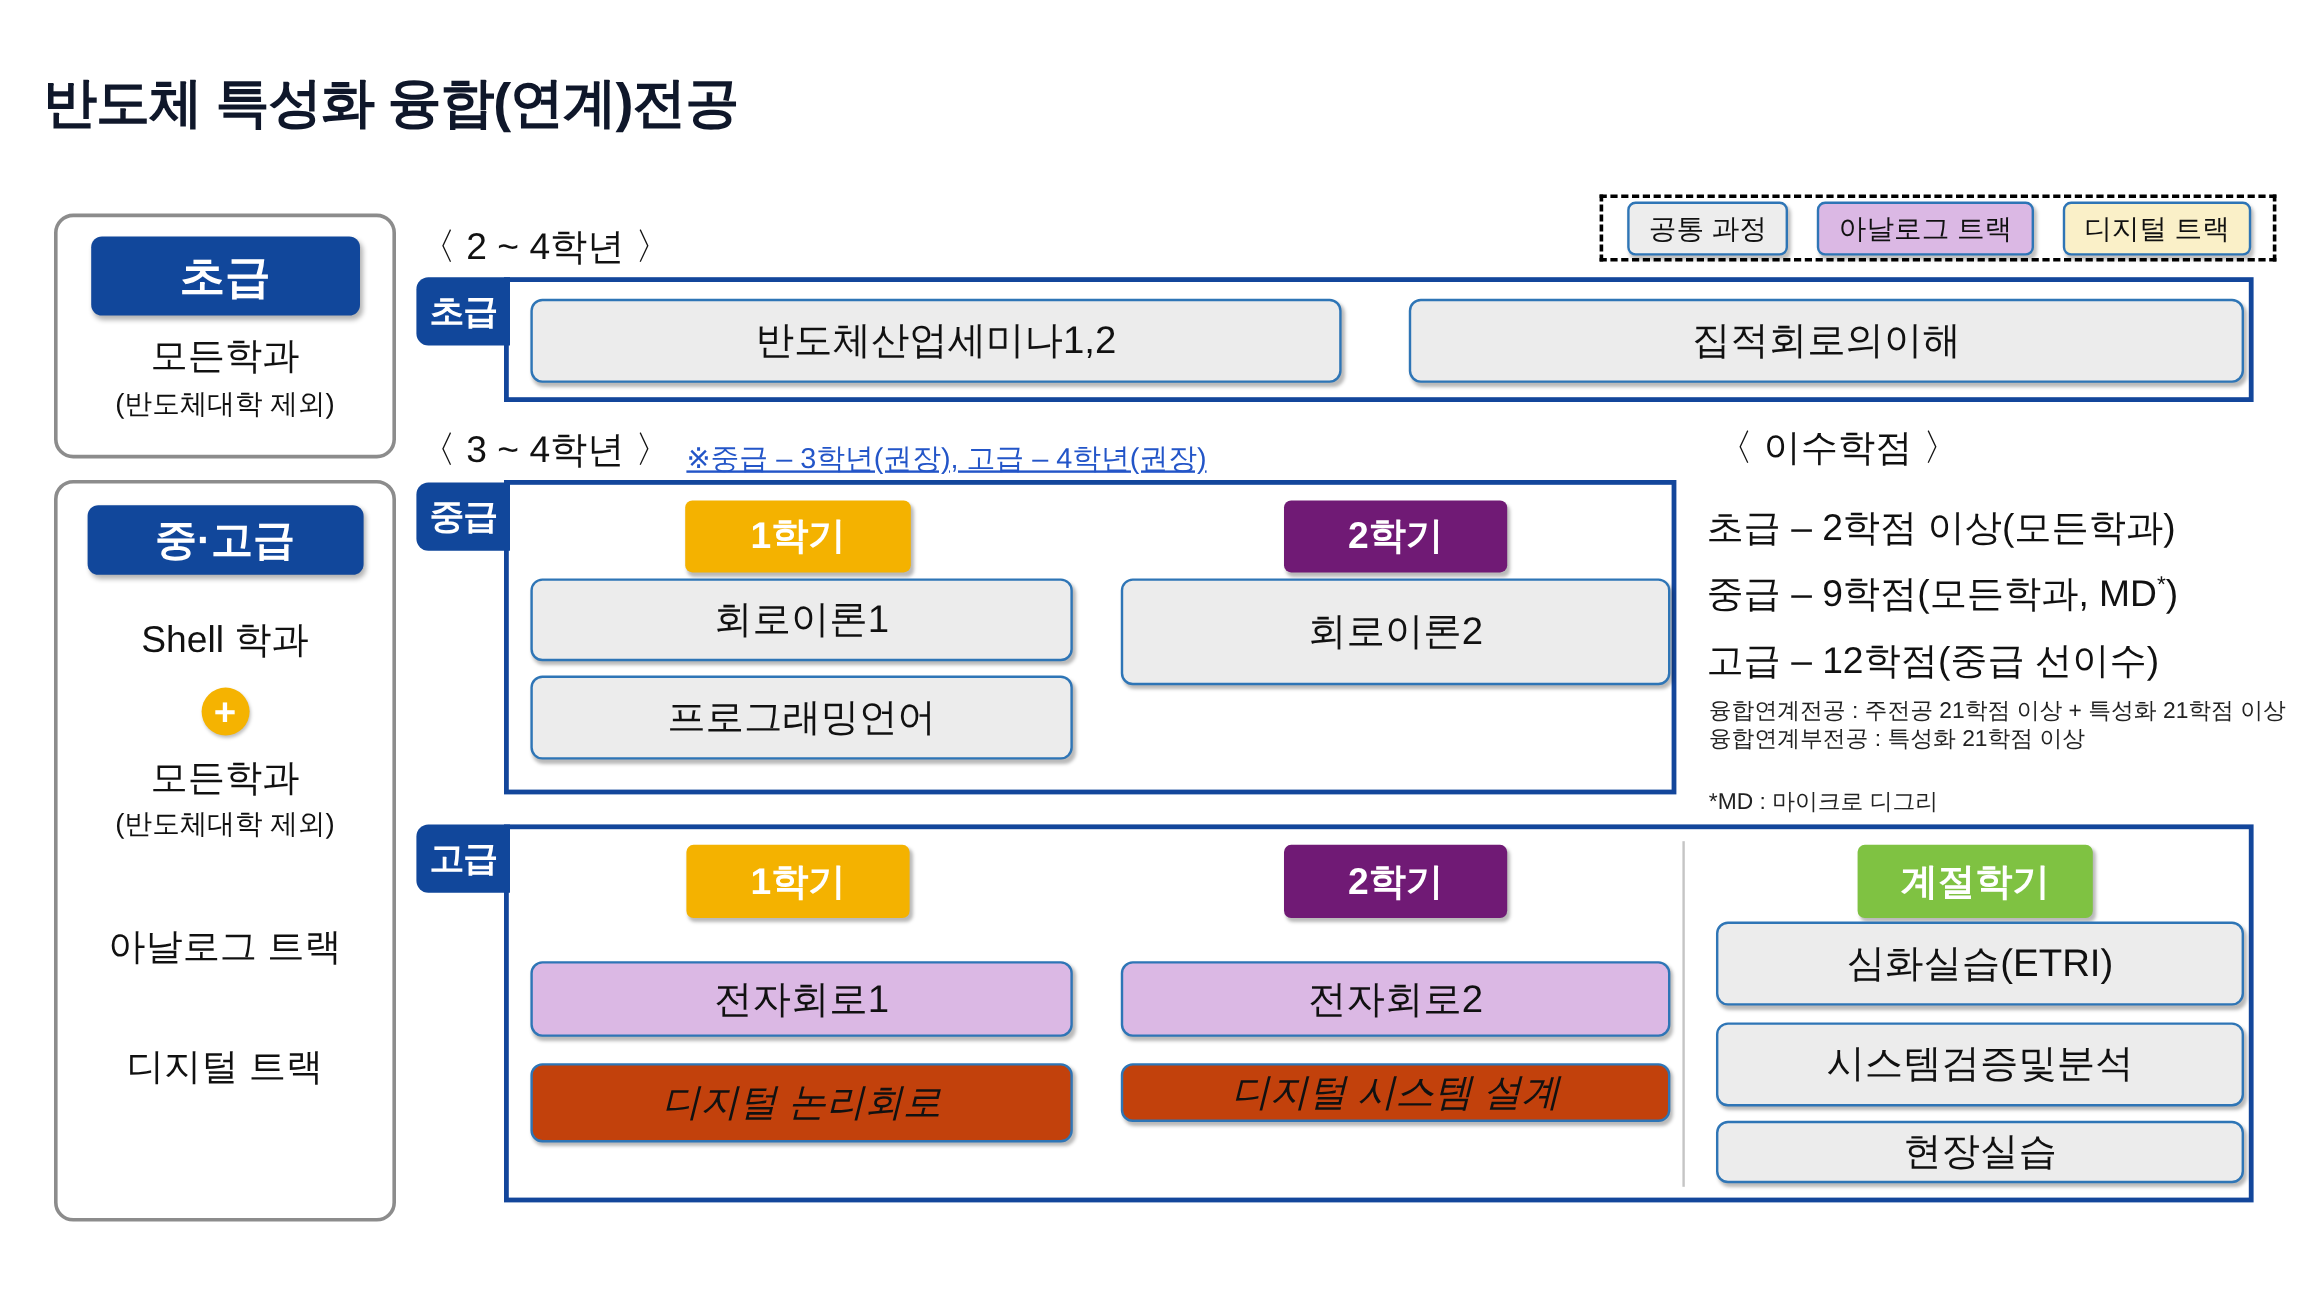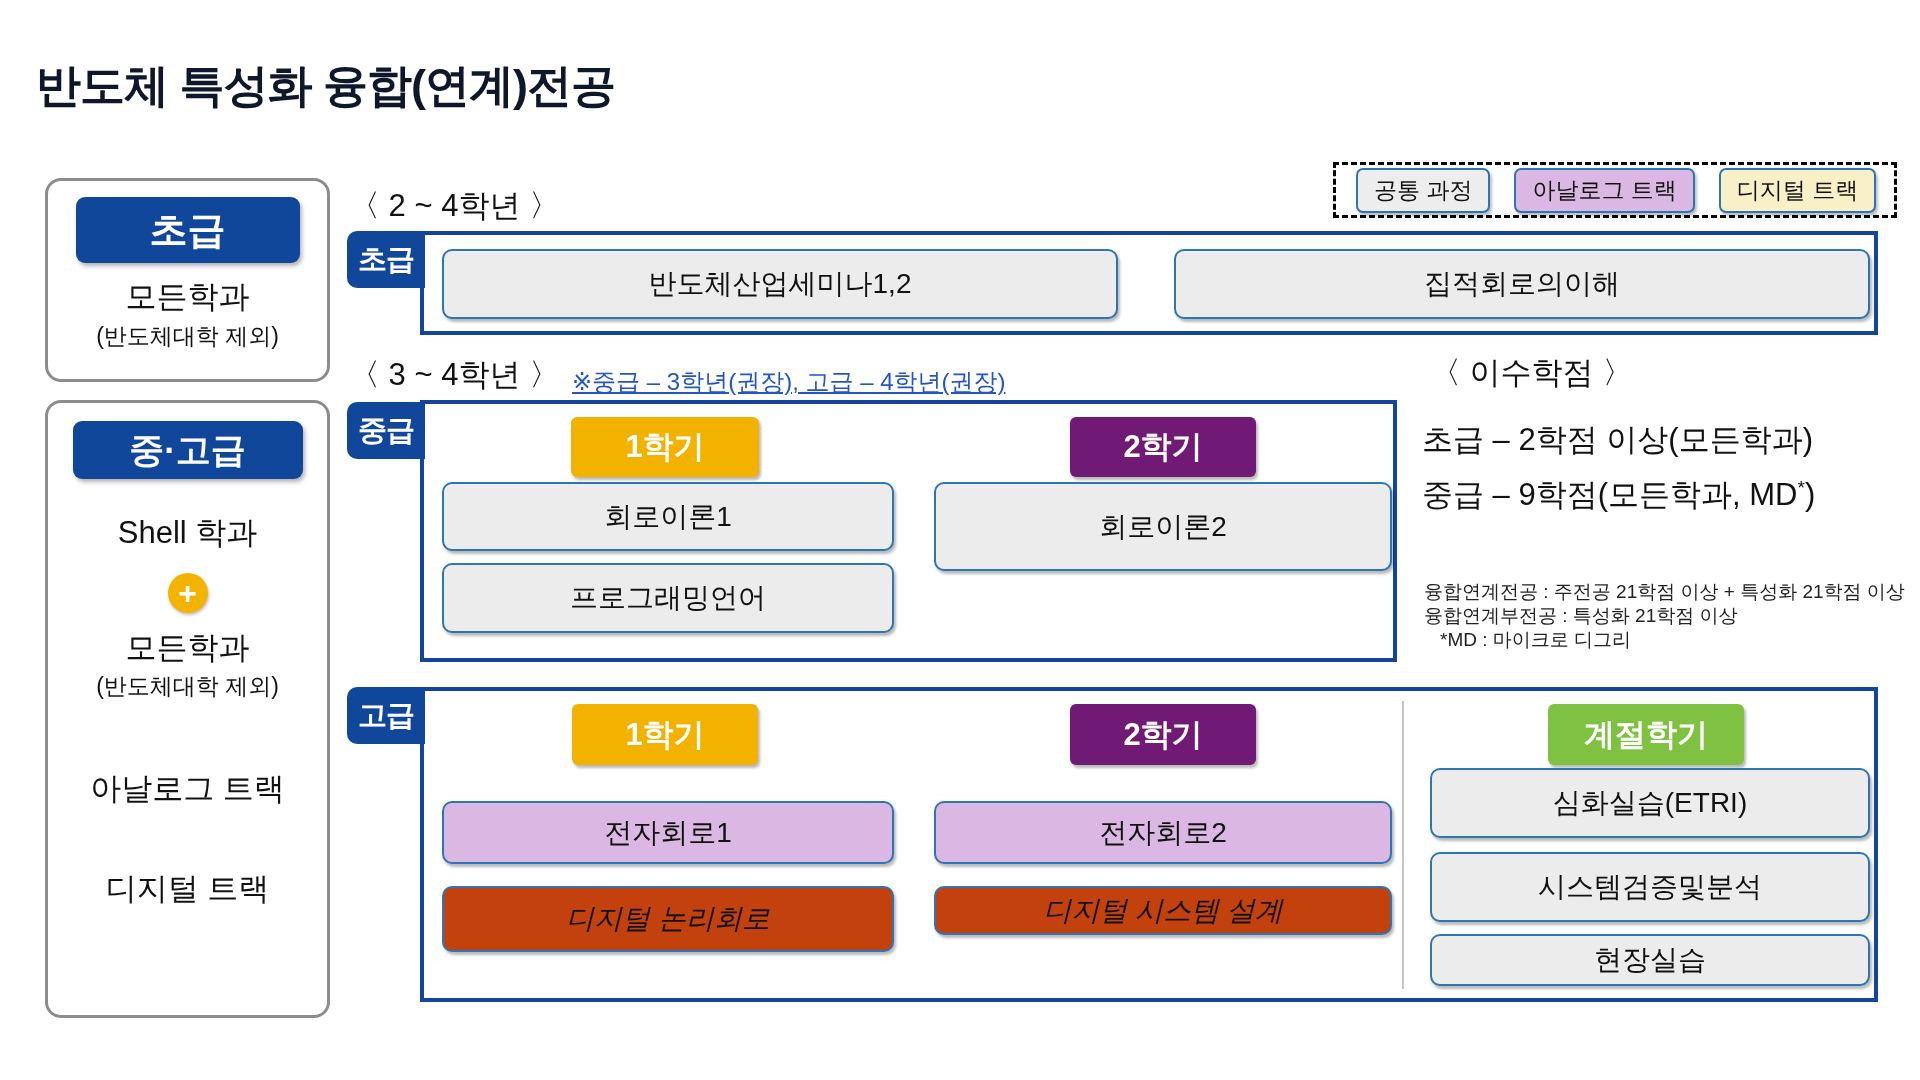--- a/index.html
+++ b/index.html
@@ -55,21 +55,21 @@
   .row2{left:420px;top:400px;width:977px;height:262px;}
   .row3{left:420px;top:687px;width:1458px;height:315px;}
   .tab{background:#11479B;color:#fff;font-weight:bold;font-size:29px;letter-spacing:-1px;
     width:78px;height:57px;border-radius:10px 0 0 10px;display:flex;align-items:center;justify-content:center;z-index:2;}
   .tab1{left:347px;top:231px;}
   .tab2{left:347px;top:402px;}
   .tab3{left:347px;top:687px;}
 
   
   .course{background:#ECECEC;border:2px solid #2E75B6;border-radius:10px;
-    display:flex;align-items:center;justify-content:center;font-size:28px;color:#111;
+    display:flex;align-items:center;justify-content:center;font-size:32px;color:#111;
     box-shadow:2px 3px 3px rgba(0,0,0,0.28);box-sizing:border-box;white-space:nowrap;text-align:center;}
   .course.purple{background:#DBB8E4;}
   .course.yellow{background:#c2410c;font-style:italic;}
 
   
   .sem{color:#fff;font-weight:bold;font-size:31px;border-radius:6px;
     display:flex;align-items:center;justify-content:center;box-shadow:2px 3px 3px rgba(0,0,0,0.28);}
   .sem-orange{background:#F4B200;}
   .sem-cyan{background:#701a75;}
   .sem-green{background:#7FC242;}
@@ -101,21 +101,21 @@
   
   .cr-header{left:1430px;top:352px;font-size:31px;}
   .cr-line{font-size:31px;white-space:nowrap;color:#111;}
   .cr1{left:1422px;top:419px;}
   .cr2{left:1422px;top:474px;}
   .cr3{left:1422px;top:530px;}
   .cr2 sup{font-size:19px;}
   .cr-note{font-size:19px;color:#222;white-space:nowrap;text-align:right;}
   .crn1{left:1424px;top:579px;}
   .crn2{left:1424px;top:603px;}
-  .crn3{left:1424px;top:627px;margin-left:16px;}
+  .crn3{left:1424px;top:655px;}
 </style>
 </head>
 <body>
 
 <div class="stage">
 
   <div class="abs title">반도체 특성화 융합(연계)전공</div>
 
   <div class="abs legend">
     <div class="chip chip-gray">공통 과정</div>
@@ -157,20 +157,21 @@
     <div class="abs sem sem-orange r2sem1">1학기</div>
     <div class="abs sem sem-cyan r2sem2">2학기</div>
     <div class="abs course r2c1">회로이론1</div>
     <div class="abs course r2c2">회로이론2</div>
     <div class="abs course r2c3">프로그래밍언어</div>
   </div>
 
   <div class="abs sec-header cr-header">〈 이수학점 〉</div>
   <div class="abs cr-line cr1">초급 – 2학점 이상(모든학과)</div>
   <div class="abs cr-line cr2"><span>중급 – 9학점(모든학과, MD</span><sup>*</sup><span>)</span></div>
+  <div class="abs cr-line cr3">고급 – 12학점(중급 선이수)</div>
   <div class="abs cr-note crn1">융합연계전공 : 주전공 21학점 이상 + 특성화 21학점 이상</div>
   <div class="abs cr-note crn2">융합연계부전공 : 특성화 21학점 이상</div>
   <div class="abs cr-note crn3">*MD : 마이크로 디그리</div>
 
   <div class="abs tab tab3">고급</div>
   <div class="abs row-box row3">
     <div class="abs sem sem-orange r3sem1">1학기</div>
     <div class="abs sem sem-cyan r3sem2">2학기</div>
     <div class="abs r3divider"></div>
     <div class="abs sem sem-green r3season">계절학기</div>

